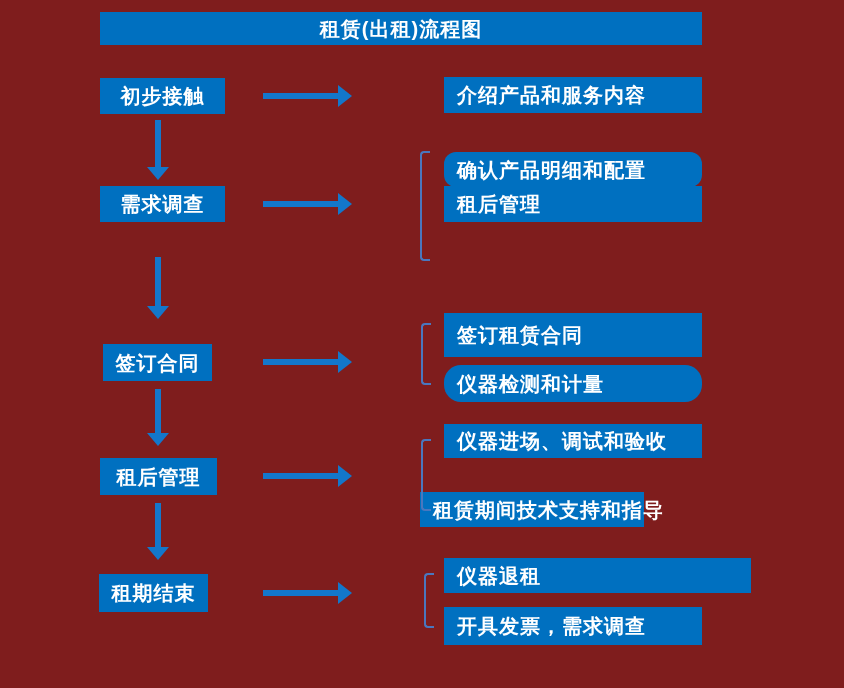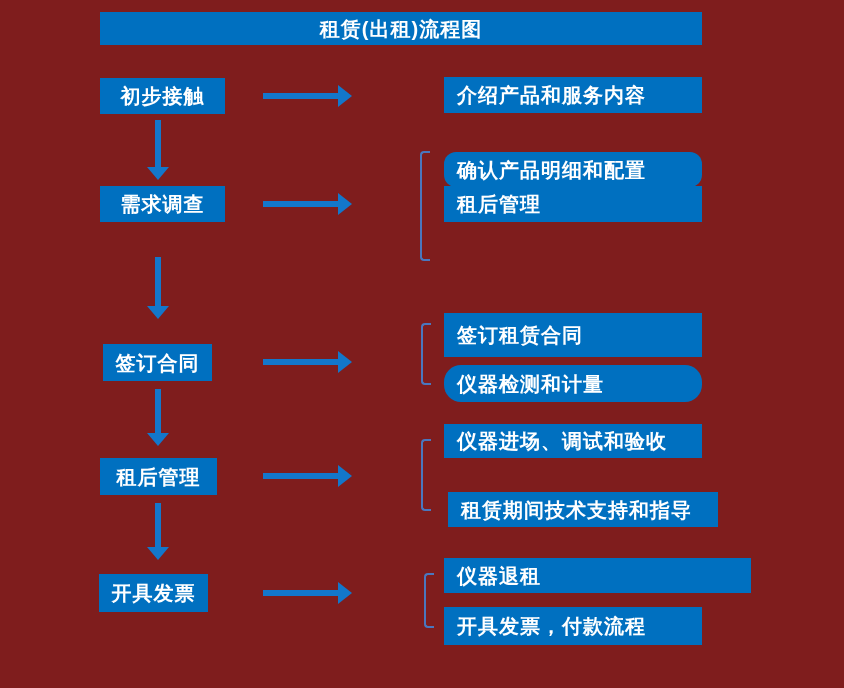--- a/index.html
+++ b/index.html
@@ -43,35 +43,35 @@
 <body>
 
 <div class="canvas">
 
   <div class="bluebox title-bar" style="left:100px;top:12px;width:602px;height:33px;">租赁(出租)流程图</div>
 
   <div class="bluebox stage" style="left:100px;top:78px;width:125px;height:36px;">初步接触</div>
   <div class="bluebox stage" style="left:100px;top:186px;width:125px;height:36px;">需求调查</div>
   <div class="bluebox stage" style="left:103px;top:344px;width:109px;height:37px;">签订合同</div>
   <div class="bluebox stage" style="left:100px;top:458px;width:117px;height:37px;">租后管理</div>
-  <div class="bluebox stage" style="left:99px;top:574px;width:109px;height:38px;">开具发票</div>
+  <div class="bluebox stage" style="left:99px;top:574px;width:109px;height:38px;">租期结束</div>
 
   <div class="bluebox detail" style="left:444px;top:77px;width:258px;height:36px;">介绍产品和服务内容</div>
 
   <div class="bluebox detail" style="left:444px;top:152px;width:258px;height:35px;border-radius:12px;">确认产品明细和配置</div>
   <div class="bluebox detail" style="left:444px;top:186px;width:258px;height:36px;">租后管理</div>
 
   <div class="bluebox detail" style="left:444px;top:313px;width:258px;height:44px;">签订租赁合同</div>
   <div class="bluebox detail" style="left:444px;top:365px;width:258px;height:37px;border-radius:17px;">仪器检测和计量</div>
 
   <div class="bluebox detail" style="left:444px;top:424px;width:258px;height:34px;">仪器进场、调试和验收</div>
-  <div class="bluebox detail" style="left:448px;top:492px;width:270px;height:35px;">租赁期间技术支持和指导</div>
+  <div class="bluebox detail" style="left:420px;top:492px;width:224px;height:35px;">租赁期间技术支持和指导</div>
 
   <div class="bluebox detail" style="left:444px;top:558px;width:307px;height:35px;">仪器退租</div>
-  <div class="bluebox detail" style="left:444px;top:607px;width:258px;height:38px;">开具发票，付款流程</div>
+  <div class="bluebox detail" style="left:444px;top:607px;width:258px;height:38px;">开具发票，需求调查</div>
 
   <div class="h-arrow" style="left:263px;top:85px;">
     <span class="shaft"></span>
     <span class="head"></span>
   </div>
   <div class="h-arrow" style="left:263px;top:193px;">
     <span class="shaft"></span>
     <span class="head"></span>
   </div>
   <div class="h-arrow" style="left:263px;top:351px;">

